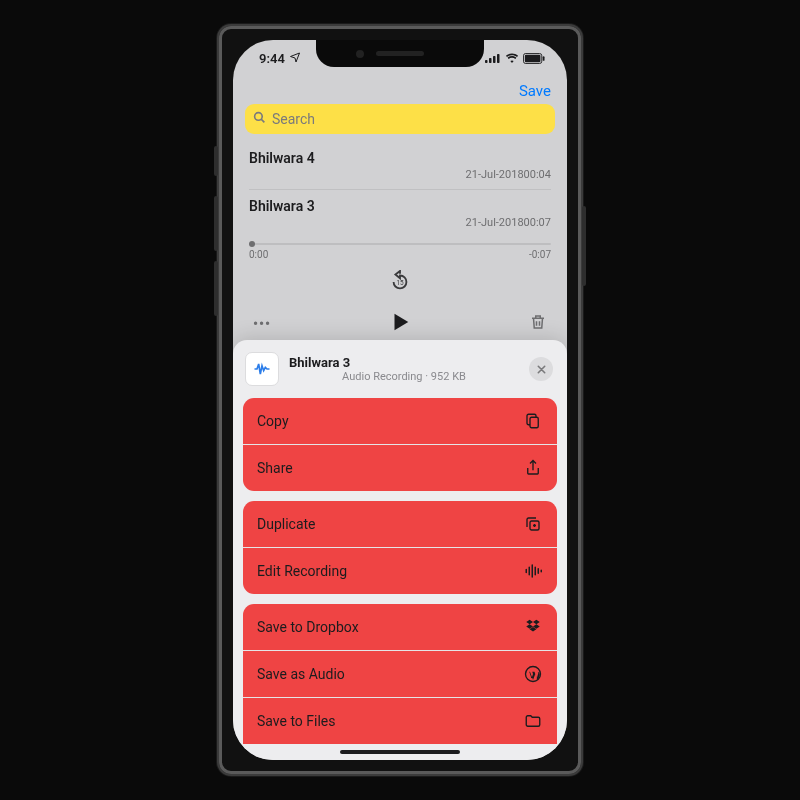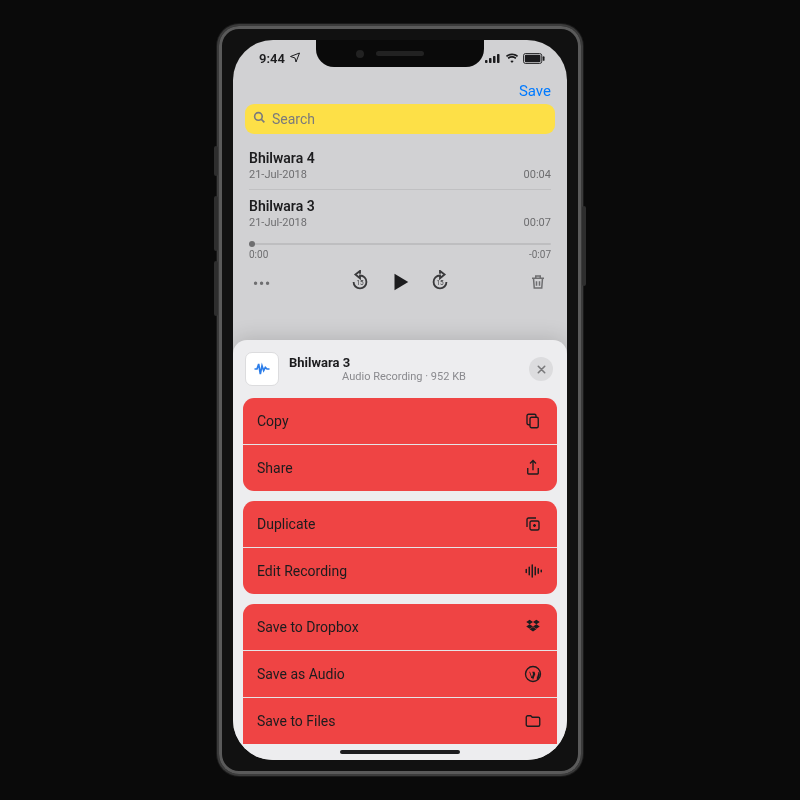--- a/index.html
+++ b/index.html
@@ -3,21 +3,21 @@
 <meta charset="utf-8">
 <style>
   * { box-sizing: border-box; margin: 0; padding: 0; font-family: -apple-system, BlinkMacSystemFont, "Segoe UI", Roboto, Helvetica, Arial, sans-serif; }
   body { background: #0a0a0a; width: 800px; height: 800px; overflow: hidden; position: relative; }
 
   
   .phone {
     position: absolute;
     left: 219px; top: 26px;
     width: 362px; height: 748px;
-    border-radius: 20px;
+    border-radius: 12px;
     background: #111;
     box-shadow: 0 0 0 2px #3b3b3b, 0 0 0 3px #1a1a1a, inset 0 0 0 3px #5a5a5a;
   }
   .side-btn { position:absolute; background:#2e2e2e; border-radius:3px; }
   .sb1 { left:-5px; top:120px; width:4px; height:30px; }
   .sb2 { left:-5px; top:170px; width:4px; height:55px; }
   .sb3 { left:-5px; top:235px; width:4px; height:55px; }
   .sb4 { right:-5px; top:180px; width:4px; height:80px; }
 
   .screen {
@@ -59,29 +59,29 @@
   .searchwrap{padding:0 12px 8px;}
   .search {
     height:30px; border-radius:9px; background:#fde047;
     display:flex; align-items:center; padding:0 8px; gap:6px;
     color:#7a7a7c; font-size:14px;
   }
 
   .memo { padding:8px 16px 8px; position:relative; }
   .memo + .memo { border-top:1px solid #c0c0c2; margin:0 16px; padding-left:0; padding-right:0;}
   .memo-title{font-weight:600;font-size:14px;color:#1c1c1e;}
-  .memo-row2{display:flex;justify-content:space-between;font-size:11px;color:#6e6e70;margin-top:2px;}
+  .memo-row2{display:flex;justify-content:flex-end;font-size:11px;color:#6e6e70;margin-top:2px;}
 
   .scrubber{margin:6px 16px 0;}
   .track{height:2px;background:#bebec0;border-radius:1px;position:relative;}
   .knob{width:6px;height:6px;border-radius:50%;background:#6e6e70;position:absolute;left:0;top:-2px;}
   .times{display:flex;justify-content:space-between;font-size:10px;color:#6e6e70;margin-top:4px;}
 
   .controls{display:flex;align-items:center;justify-content:space-between;padding:10px 20px 6px;color:#3a3a3c;}
-  .controls .center{display:flex;gap:18px;}
+  .controls .center{display:flex;align-items:center;gap:18px;flex-direction:column;}
   .skip{position:relative;width:22px;height:22px;}
   .skip svg{width:22px;height:22px;}
   .play svg{width:22px;height:24px;}
   .dots{font-weight:700;letter-spacing:1px;font-size:14px;color:#6e6e70;}
 
   
   .sheet{
     position:absolute; left:0; right:0; bottom:0;
     background:#ededef; border-top-left-radius:14px; border-top-right-radius:14px;
     padding:10px 10px 16px;

